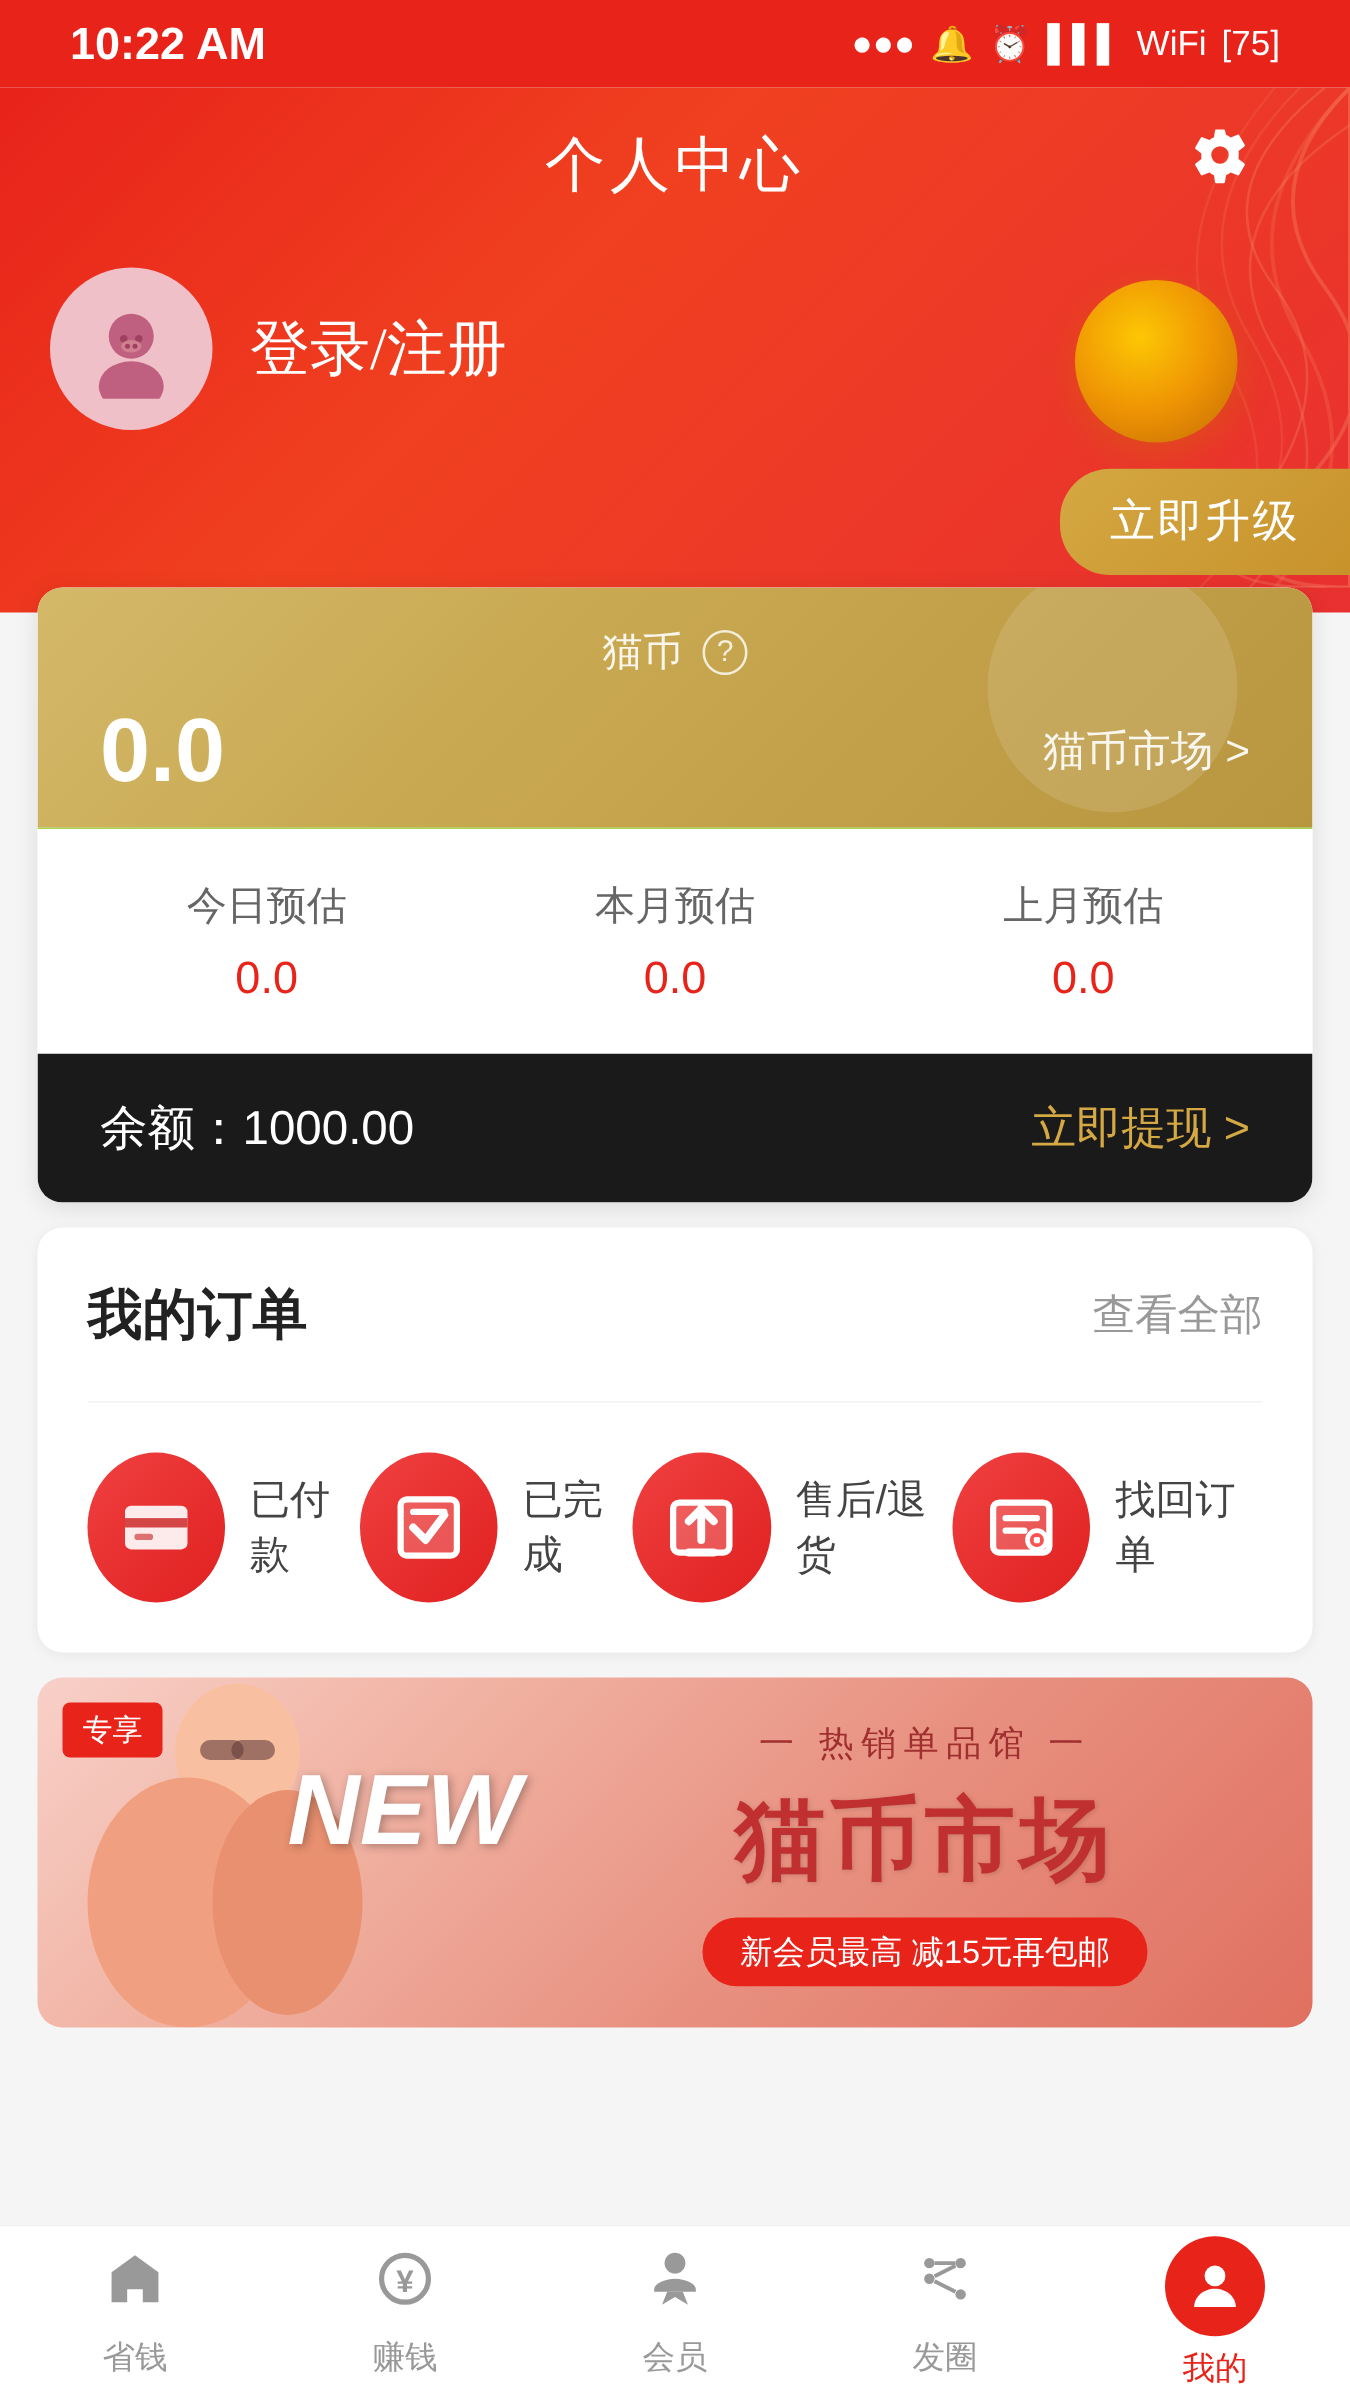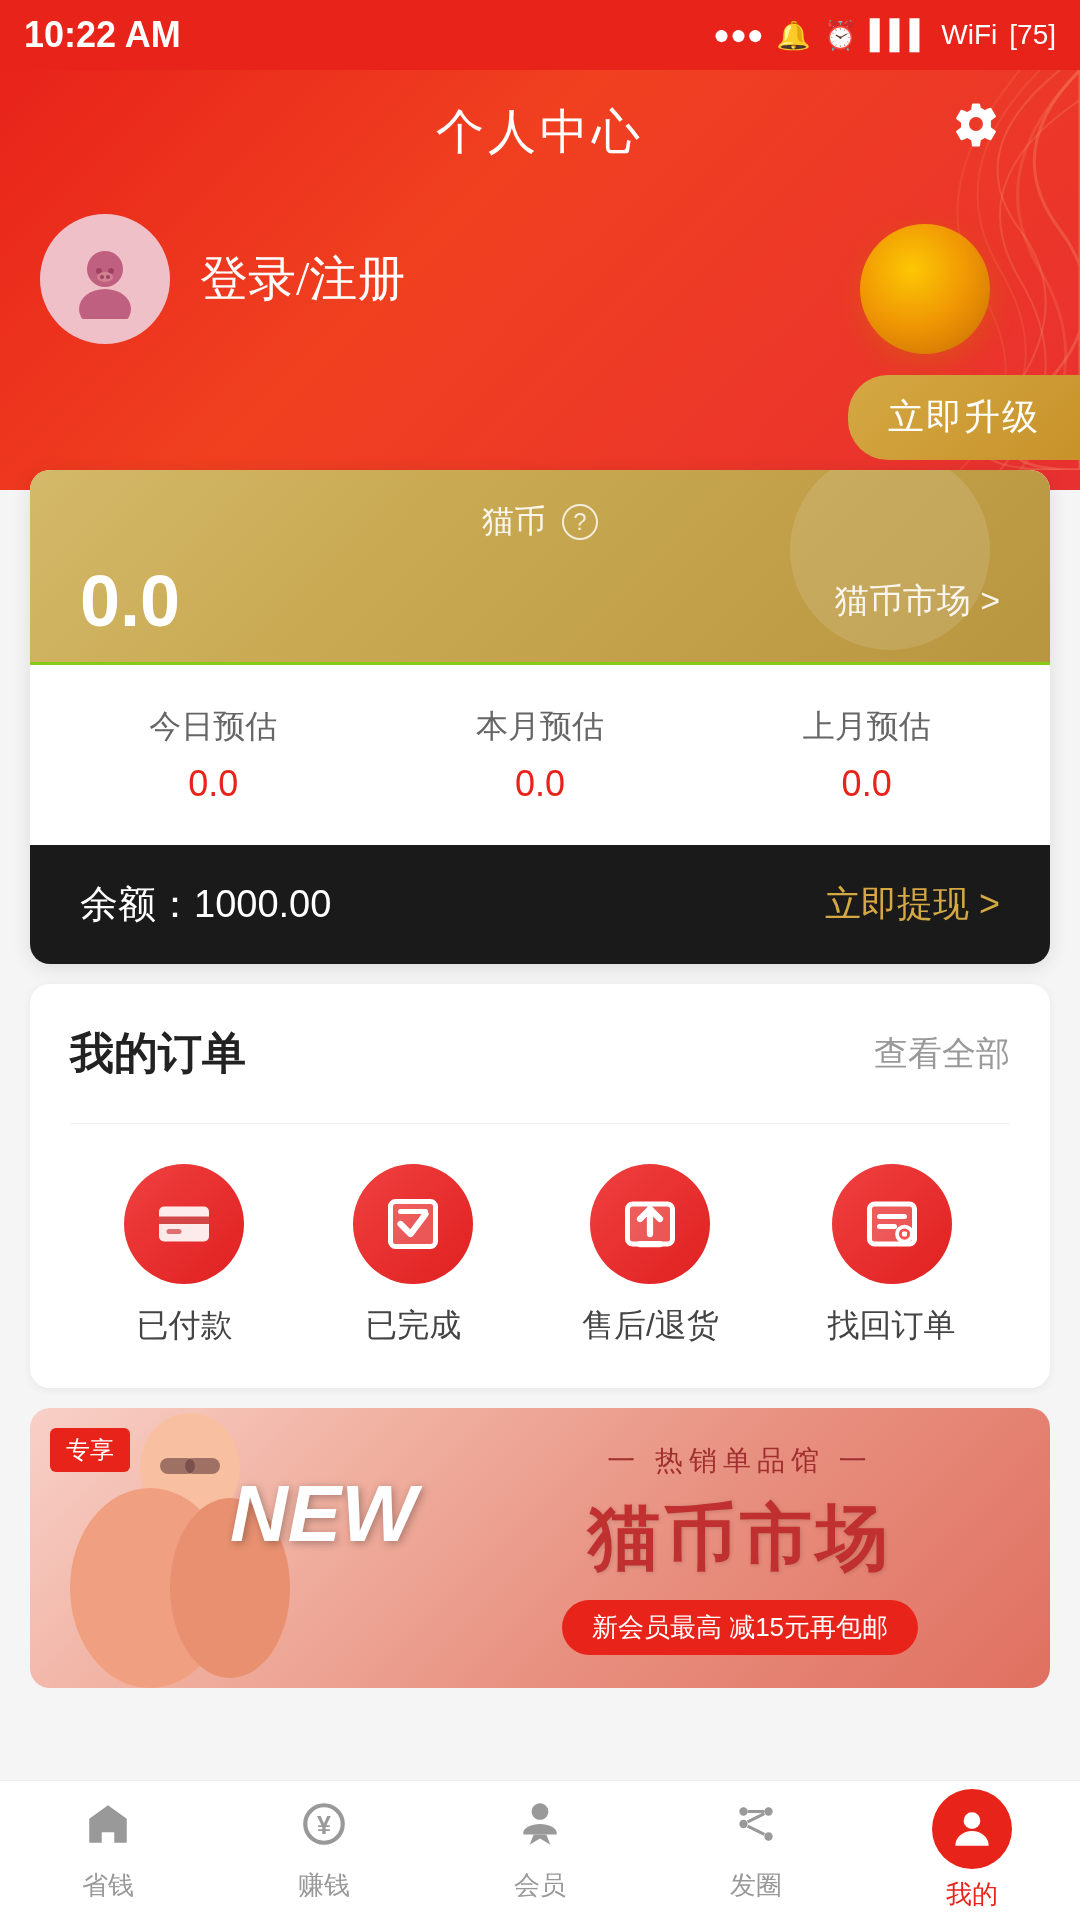--- a/index.html
+++ b/index.html
@@ -11,21 +11,21 @@
       background: #f5f5f5;
       overflow-x: hidden;
     }
 
     
     .status-bar {
       background: #e8231a;
       display: flex;
       justify-content: space-between;
       align-items: center;
-      padding: 14px 24px;
+      padding: 14px 56px;
       height: 70px;
     }
     .status-time {
       color: white;
       font-size: 36px;
       font-weight: 600;
     }
     .status-icons {
       display: flex;
       align-items: center;
@@ -190,21 +190,21 @@
       font-size: 34px;
       cursor: pointer;
     }
 
     
     .stats-row {
       display: flex;
       justify-content: space-around;
       padding: 40px 20px;
       background: white;
-      border-top: 3px solid #84cc16;
+      border-top: 1px solid #84cc16;
     }
     .stat-item {
       display: flex;
       flex-direction: column;
       align-items: center;
       gap: 14px;
     }
     .stat-label {
       color: #666;
       font-size: 32px;
@@ -261,21 +261,21 @@
       height: 1px;
       background: #f0f0f0;
       margin-bottom: 40px;
     }
     .orders-icons-row {
       display: flex;
       justify-content: space-around;
     }
     .order-item {
       display: flex;
-      flex-direction: column;
+      flex-direction: row;
       align-items: center;
       gap: 20px;
       cursor: pointer;
     }
     .order-icon-circle {
       width: 120px;
       height: 120px;
       border-radius: 50%;
       background: linear-gradient(135deg, #f04040, #e02020);
       display: flex;

